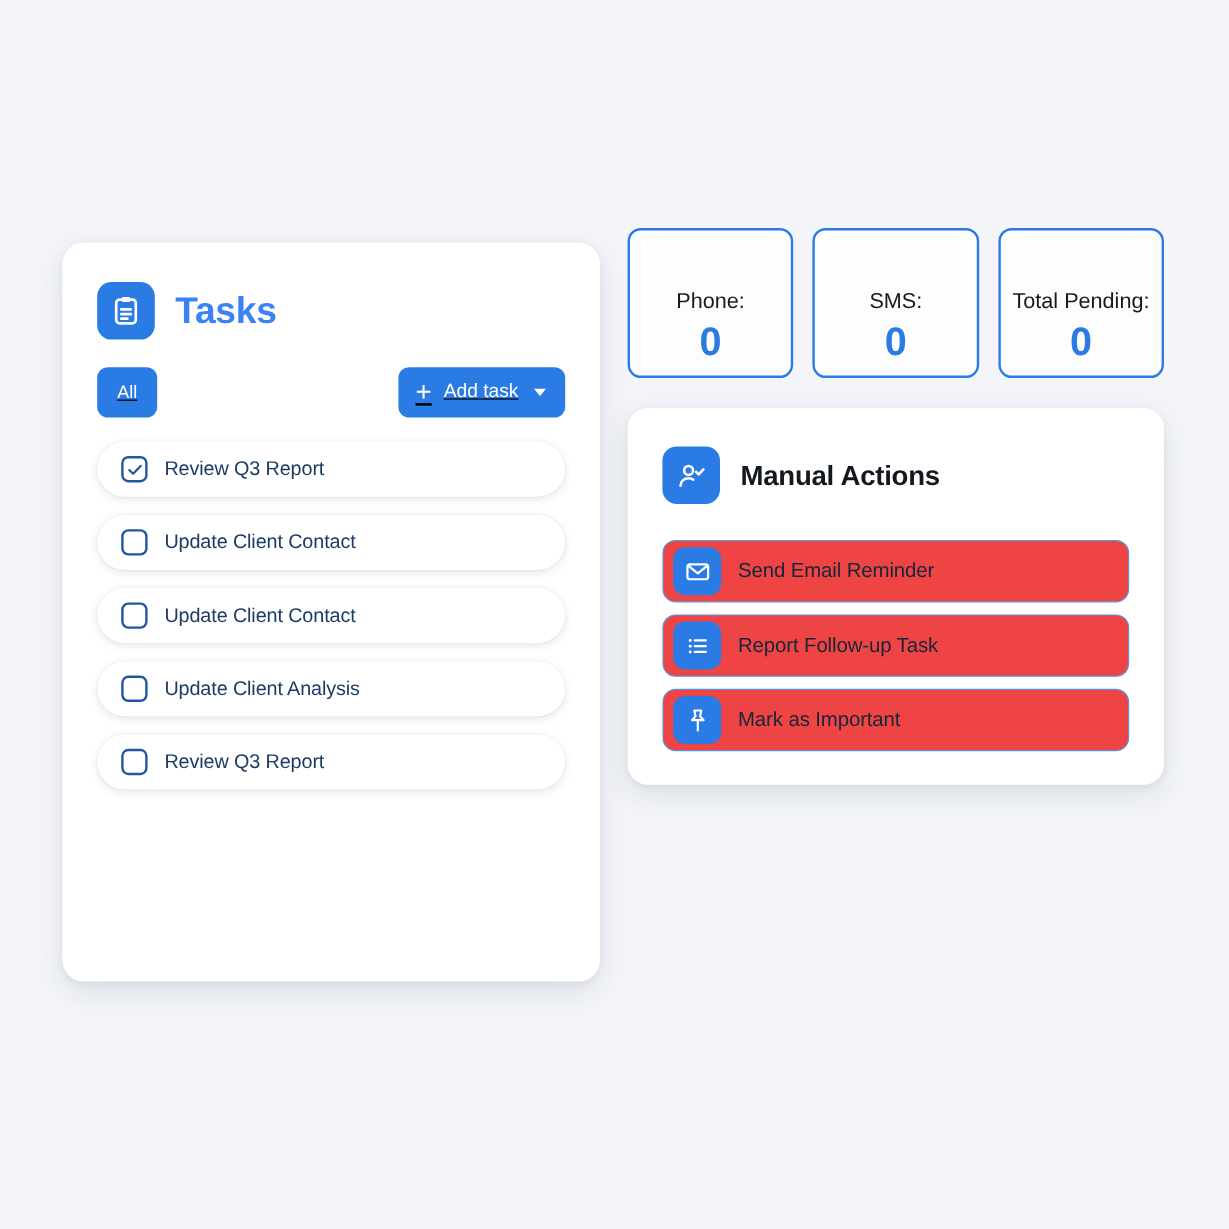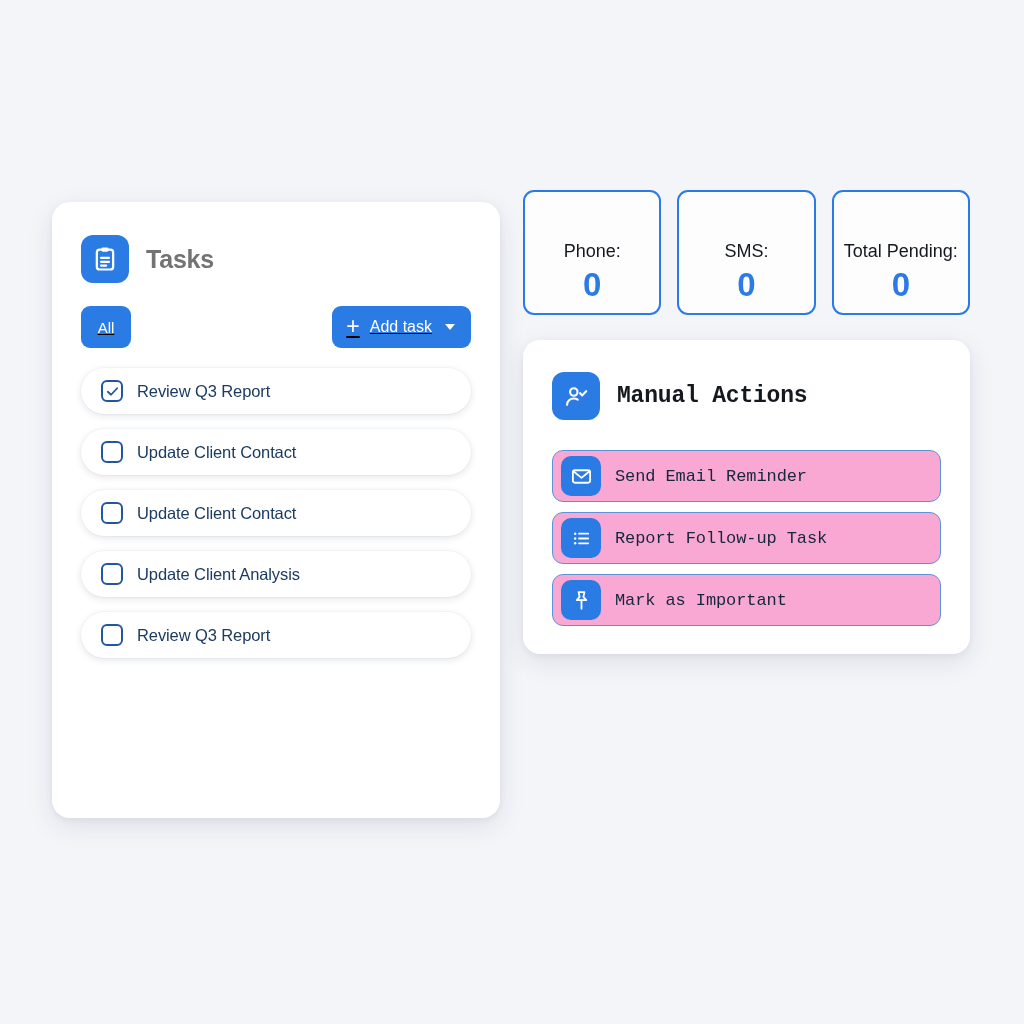--- a/index.html
+++ b/index.html
@@ -47,23 +47,23 @@
     height: 48px;
     border-radius: 12px;
     background: #2b7be4;
     display: flex;
     align-items: center;
     justify-content: center;
     flex: none;
   }
 
   .tasks-title {
-    font-size: 25px;
+    font-size: 31px;
     font-weight: 700;
-    color: #737373;
+    color: #3b82f6;
     letter-spacing: -0.2px;
   }
 
   .tasks-toolbar {
     position: absolute;
     left: 29px;
     right: 29px;
     top: 104px;
     height: 42px;
     display: flex;
@@ -197,21 +197,20 @@
   .manual-card {
     position: absolute;
     left: 523px;
     top: 340px;
     width: 447px;
     height: 314px;
     background: #ffffff;
     border-radius: 17px;
     box-shadow: 0 8px 26px rgba(25, 42, 70, 0.10),
                 0 2px 6px rgba(25, 42, 70, 0.05);
-    font-family: Liberation Mono, monospace;
   }
 
   .manual-header {
     position: absolute;
     left: 29px;
     top: 32px;
     display: flex;
     align-items: center;
     gap: 17px;
   }
@@ -225,21 +224,21 @@
   .actions-list {
     position: absolute;
     left: 29px;
     right: 29px;
     top: 110px;
   }
 
   .action-row {
     height: 52px;
     margin-bottom: 10px;
-    background: #f9a8d4;
+    background: #ef4444;
     border: 1.3px solid #5e93da;
     border-radius: 11px;
     display: flex;
     align-items: center;
     padding-left: 8px;
     gap: 14px;
     cursor: pointer;
   }
   .action-row:last-child { margin-bottom: 0; }
 

